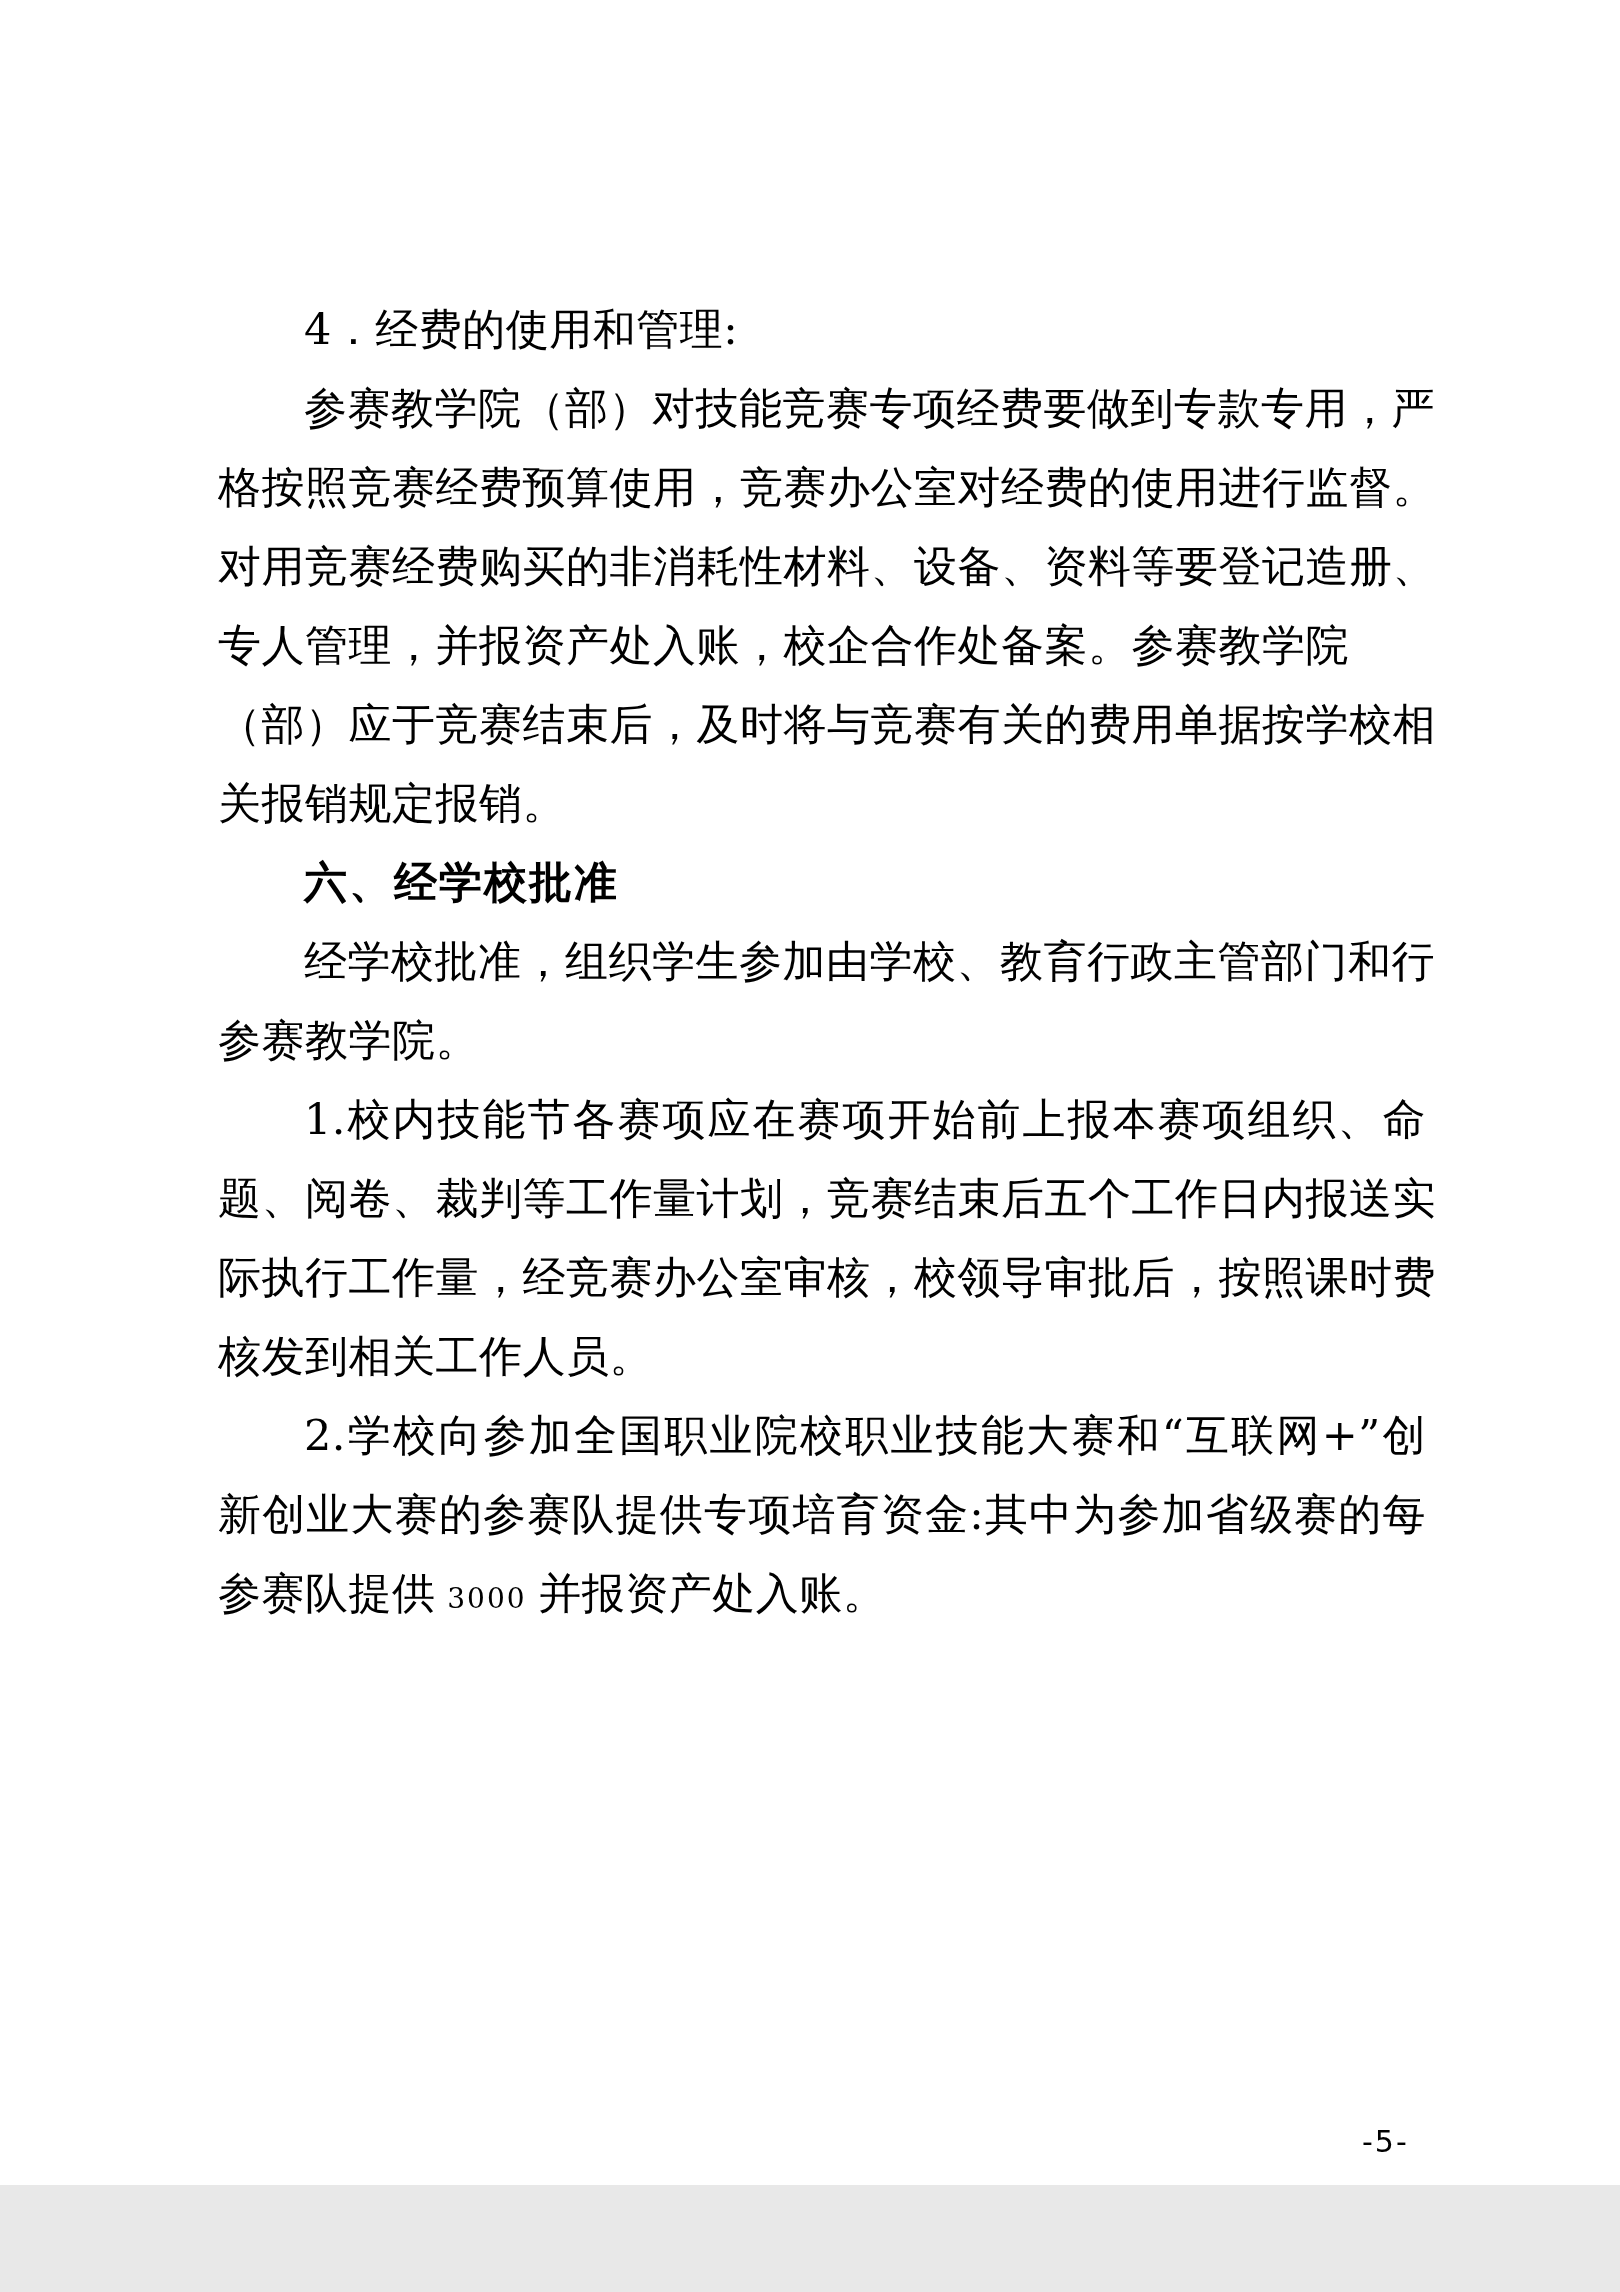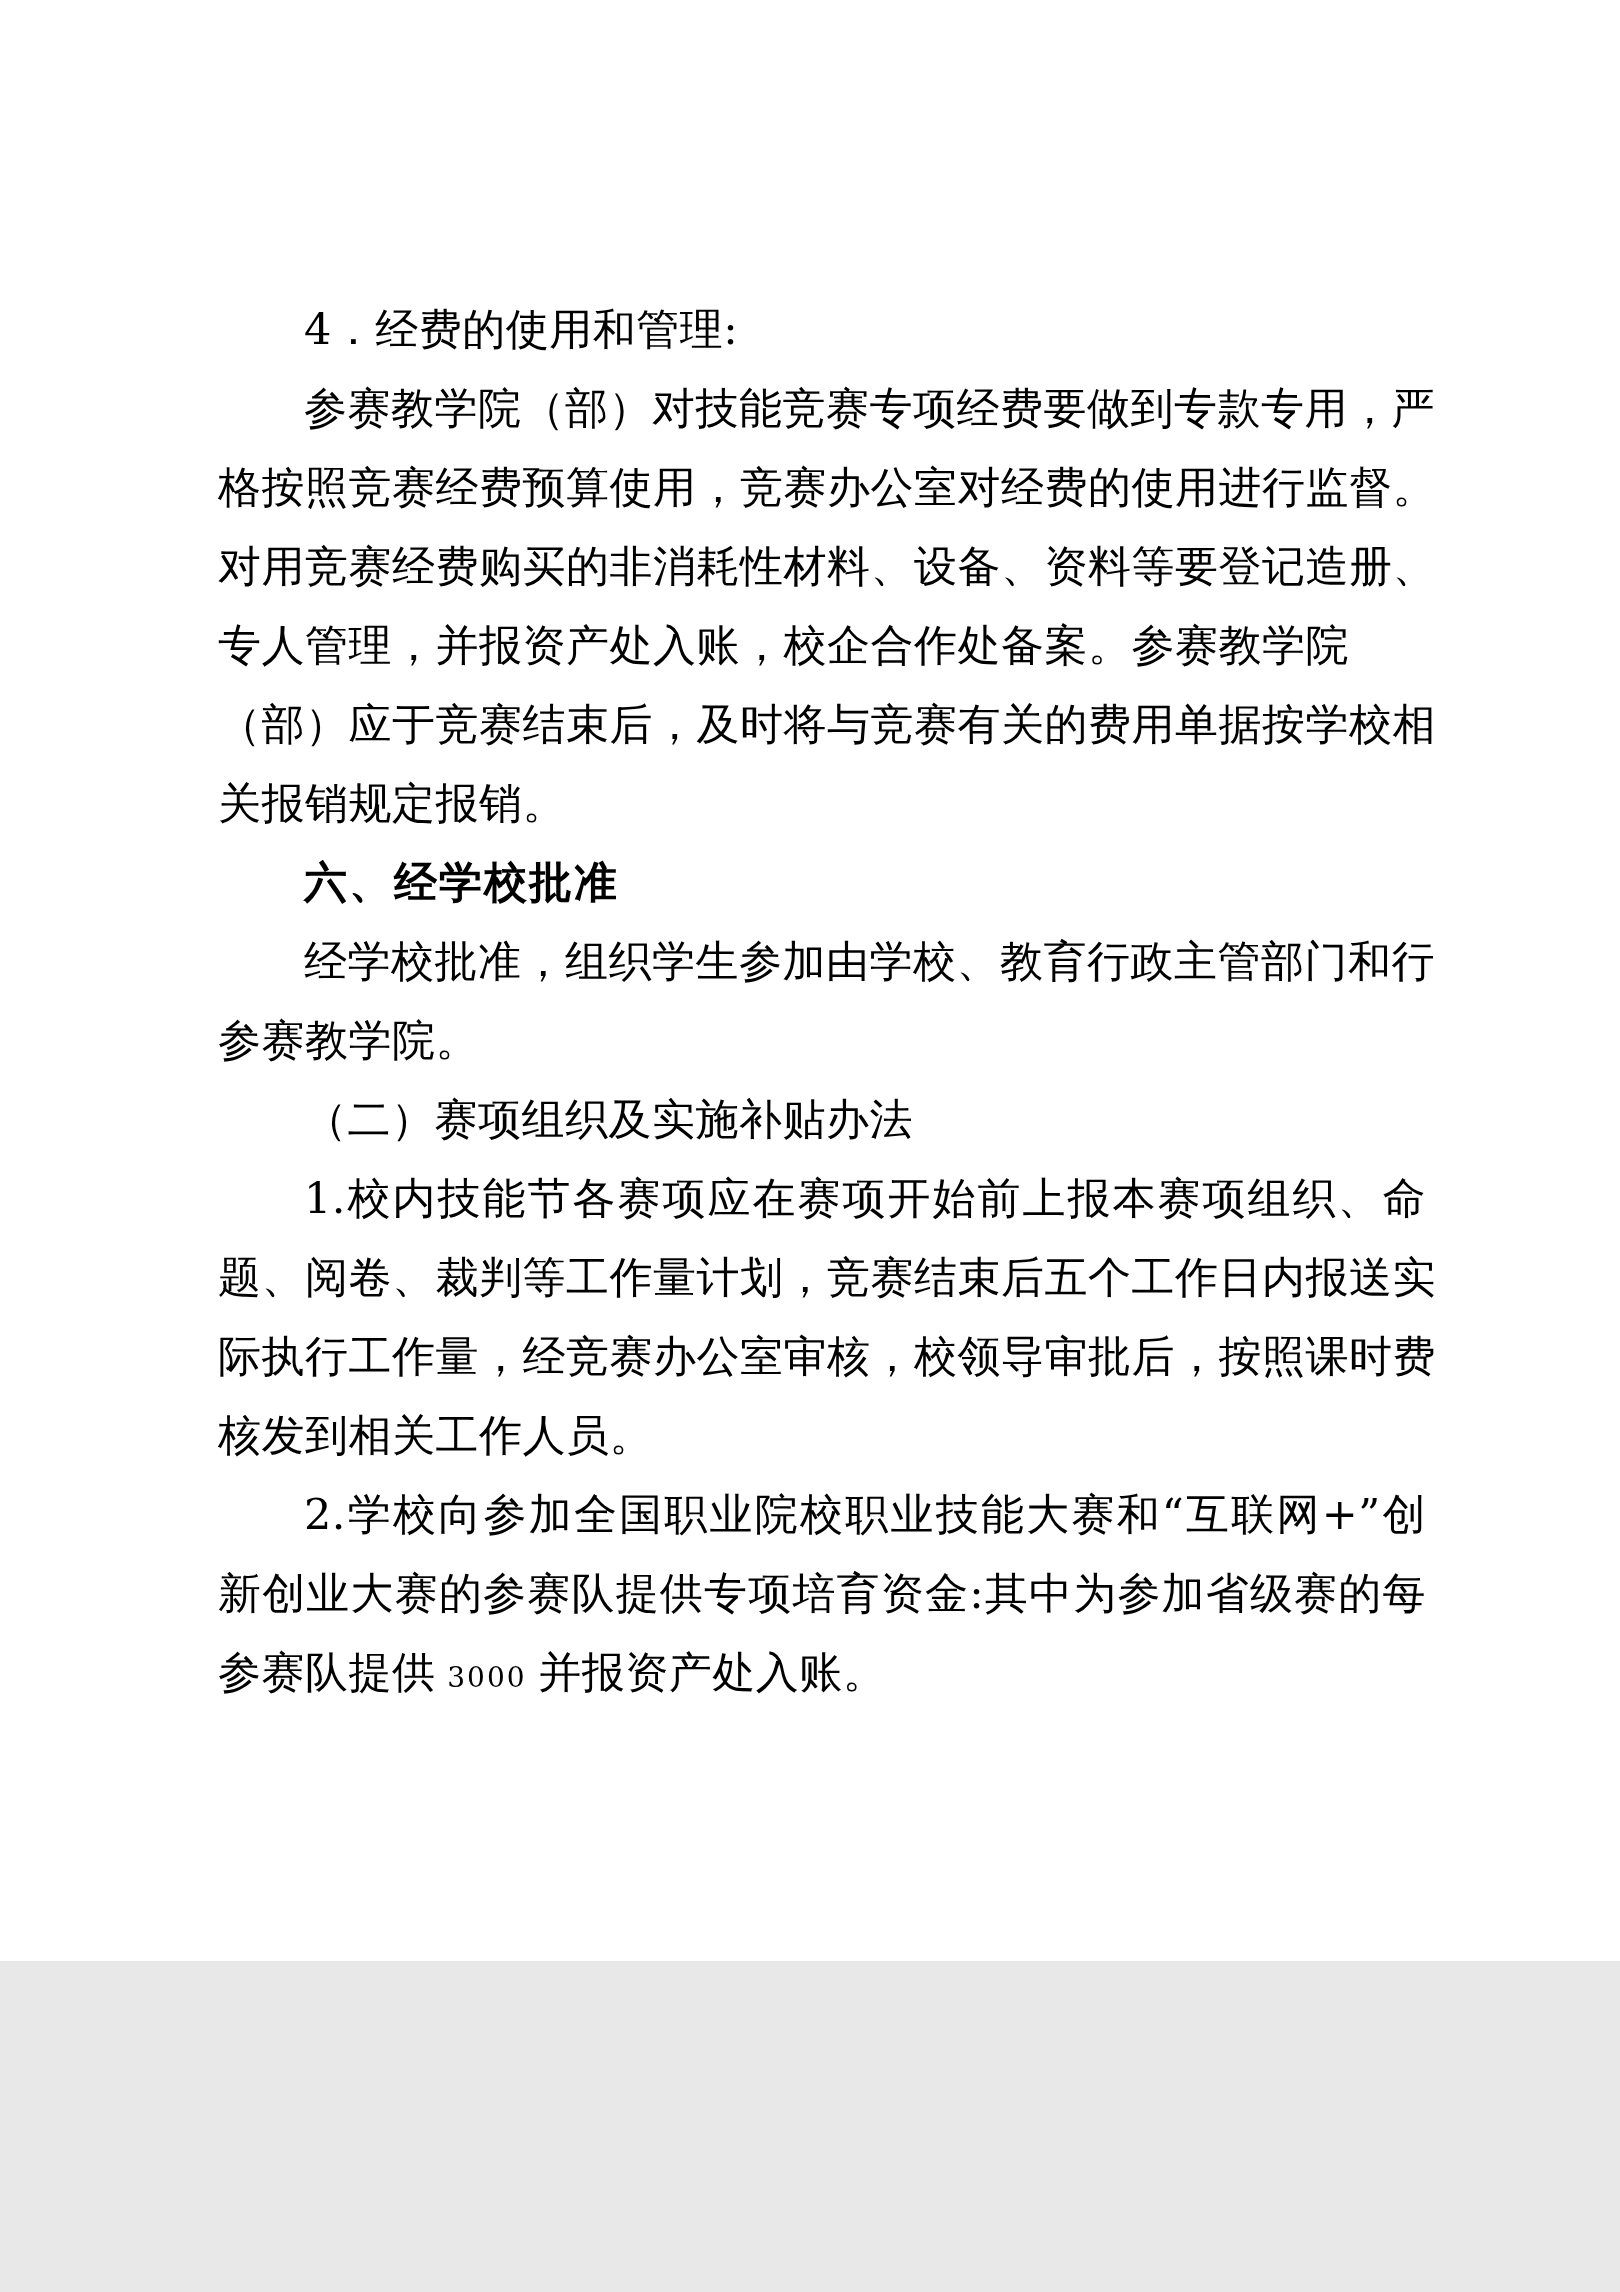--- a/index.html
+++ b/index.html
@@ -1,18 +1,18 @@
 <!DOCTYPE html>
 <html><head>
 <meta charset="utf-8">
 <style>
   html,body{margin:0;padding:0;background:#e8e8e8;}
   .page{
     position:relative;
-    width:1620px;height:1961px;
+    width:1620px;height:2185px;
     background:#ffffff;
     color:#000000;
     font-family:"DejaVu Serif","Liberation Serif",serif;
     overflow:hidden;
     margin:0 auto;
   }
   .body-block{
     position:absolute;
     left:218px;top:290px;width:1208px;
   }
@@ -60,21 +60,20 @@
     <div class="line end indent">4．经费的使用和管理:</div>
     <div class="line indent">参赛教学院（部）对技能竞赛专项经费要做到专款专用，严</div>
     <div class="line">格按照竞赛经费预算使用，竞赛办公室对经费的使用进行监督。</div>
     <div class="line">对用竞赛经费购买的非消耗性材料、设备、资料等要登记造册、</div>
     <div class="line end">专人管理，并报资产处入账，校企合作处备案。参赛教学院</div>
     <div class="line">（部）应于竞赛结束后，及时将与竞赛有关的费用单据按学校相</div>
     <div class="line end">关报销规定报销。</div>
     <div class="line end indent heading">六、经学校批准</div>
     <div class="line indent">经学校批准，组织学生参加由学校、教育行政主管部门和行</div>
     <div class="line end">参赛教学院。</div>
-    <div class="line end indent">（二）赛项组织及实施补贴办法</div>
     <div class="line indent">1.校内技能节各赛项应在赛项开始前上报本赛项组织、命</div>
     <div class="line">题、阅卷、裁判等工作量计划，竞赛结束后五个工作日内报送实</div>
     <div class="line">际执行工作量，经竞赛办公室审核，校领导审批后，按照课时费</div>
     <div class="line end">核发到相关工作人员。</div>
     <div class="line indent">2.学校向参加全国职业院校职业技能大赛和“互联网+”创</div>
     <div class="line">新创业大赛的参赛队提供专项培育资金:其中为参加省级赛的每</div>
     <div class="line end">
       <span>参赛队提供</span><span class="num">3000</span><span>并报资产处入账。</span>
     </div>
   </div>

